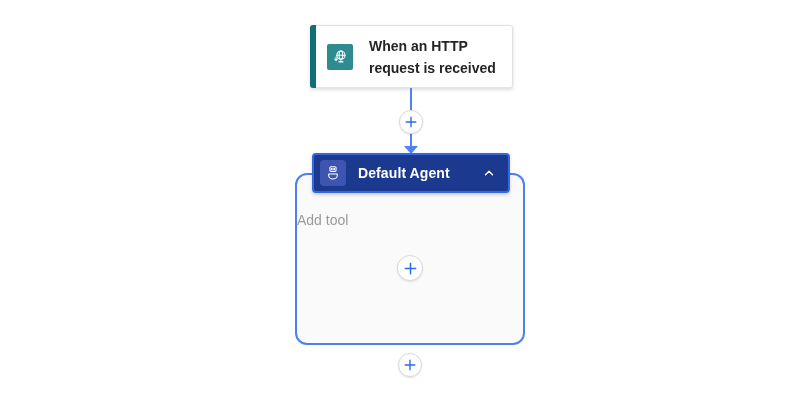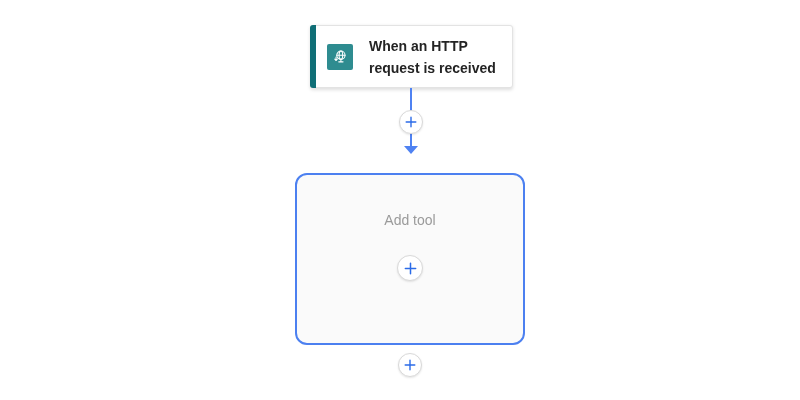--- a/index.html
+++ b/index.html
@@ -72,21 +72,21 @@
   .plus-addtool{left:397px;top:255px;width:26px;height:26px;}
   .plus-below{left:398px;top:353px;}
 
   
   .agent-container{
     position:absolute;left:295px;top:173px;width:230px;height:172px;
     background:var(--container-bg);
     border:2px solid var(--container-border);border-radius:12px;
   }
   .add-tool-label{
-    position:absolute;left:0;right:0;top:37px;text-align:center;
+    position:absolute;left:0;right:0;top:37px;text-align:left;
     font-size:14px;color:var(--muted-text);
   }
 
   
   .agent-header{
     position:absolute;left:312px;top:153px;width:198px;height:40px;
     background:var(--header-navy);
     border:2px solid var(--selection-blue);border-radius:4px;
     box-shadow:0 1.6px 3.6px rgba(0,0,0,.18);
     display:flex;align-items:center;cursor:pointer;
@@ -135,20 +135,36 @@
 
   <div class="agent-container">
     <div class="add-tool-label">Add tool</div>
   </div>
   <button class="plus-btn plus-addtool">
     <svg width="15" height="15" viewBox="0 0 16 16">
       <path d="M8 2.5 V13.5 M2.5 8 H13.5" stroke="#2B6BE8" stroke-width="1.6" stroke-linecap="round"></path>
     </svg>
   </button>
 
+  <div class="agent-header">
+    <div class="agent-icon">
+      <svg width="18" height="18" viewBox="0 0 20 20" fill="none" stroke="#ffffff" stroke-width="1.2" stroke-linecap="round" stroke-linejoin="round">
+        <rect x="6.6" y="3" width="6.8" height="5.2" rx="1.2"></rect>
+        <circle cx="8.7" cy="5.6" r="0.55" fill="#ffffff"></circle>
+        <circle cx="11.3" cy="5.6" r="0.55" fill="#ffffff"></circle>
+        <path d="M5.2 11.2 H14.8 V12.4 A4.8 4.3 0 0 1 5.2 12.4 Z"></path>
+      </svg>
+    </div>
+    <div class="agent-label">Default Agent</div>
+    <div class="chevron">
+      <svg width="14" height="14" viewBox="0 0 16 16" fill="none" stroke="#ffffff" stroke-width="1.6" stroke-linecap="round" stroke-linejoin="round">
+        <path d="M4 10 L8 6 L12 10"></path>
+      </svg>
+    </div>
+  </div>
 
   <button class="plus-btn plus-below">
     <svg width="14" height="14" viewBox="0 0 16 16">
       <path d="M8 2.5 V13.5 M2.5 8 H13.5" stroke="#2B6BE8" stroke-width="1.6" stroke-linecap="round"></path>
     </svg>
   </button>
 
 </div>
 
 </body></html>

